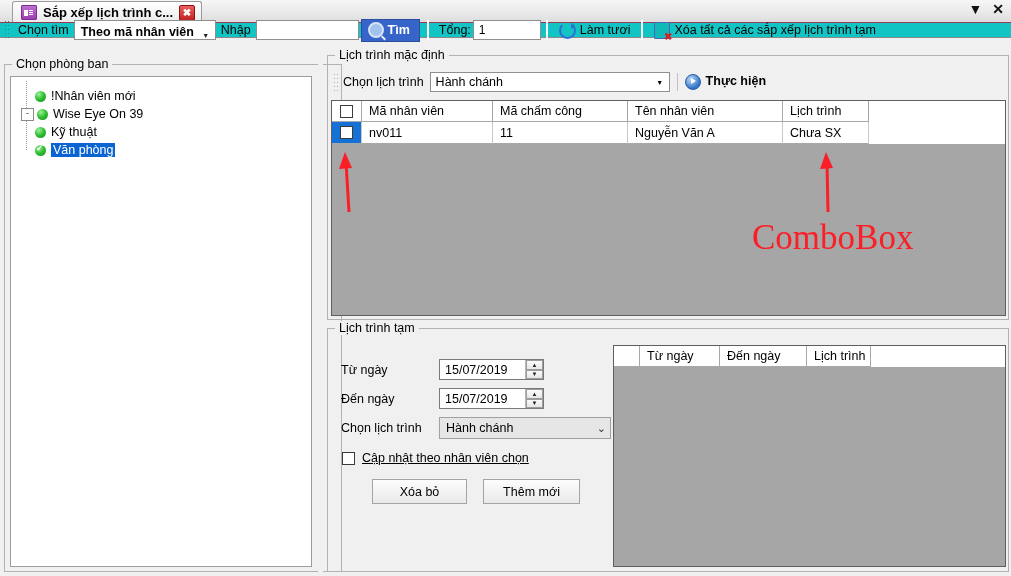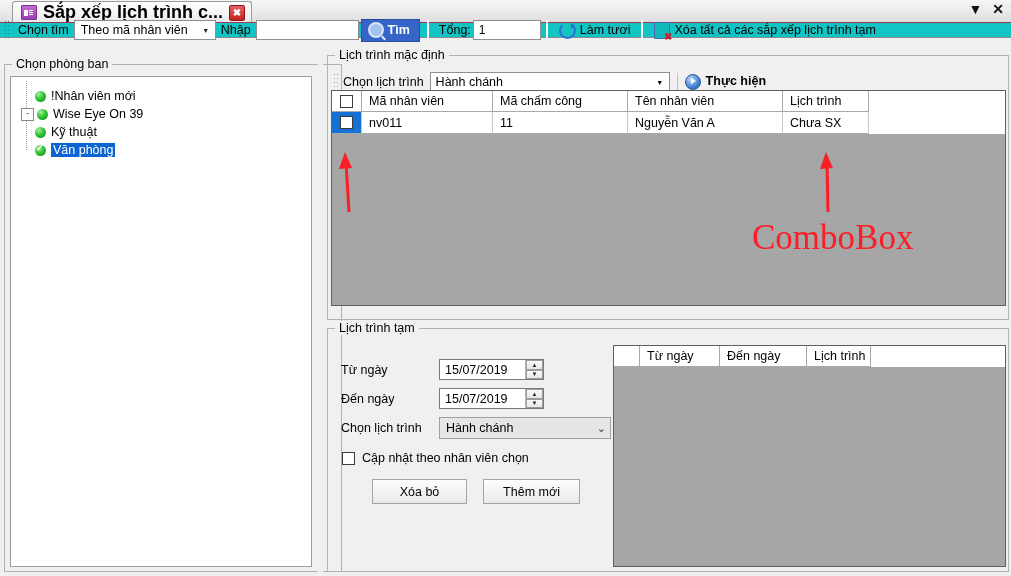--- a/index.html
+++ b/index.html
@@ -45,21 +45,21 @@
   .tab-icon::before {
     content: ""; position: absolute; left: 2px; top: 4px;
     width: 4px; height: 6px; background: #ffffff;
   }
   .tab-icon::after {
     content: ""; position: absolute; left: 7px; top: 4px;
     width: 4px; height: 6px;
     background: repeating-linear-gradient(to bottom, #ffffff 0 1px, transparent 1px 2px);
   }
   .tab-title {
-    font-weight: bold; font-size: 18px; white-space: nowrap; color: #000;
+    font-weight: bold; font-size: 13px; white-space: nowrap; color: #000;
   }
   .tab-close {
     width: 14px; height: 14px;
     background: linear-gradient(to bottom, #e86060, #c32222);
     border: 1px solid #8e1212;
     border-radius: 2px;
     color: #fff; font-weight: bold; font-size: 10px;
     display: flex; align-items: center; justify-content: center;
     line-height: 1;
     flex: 0 0 auto;
@@ -83,22 +83,22 @@
   }
   .grip {
     width: 6px; height: 20px; margin-right: 3px;
     background-image: radial-gradient(circle at 1.5px 1.5px, #0a8e8e 1px, transparent 1px);
     background-size: 3px 4px;
     flex: 0 0 auto;
   }
   .tb-label { padding: 0 5px; white-space: nowrap; font-size: 12.5px; }
   .tb-combo {
     height: 20px; background: #fff; border: 1px solid #8f8f8f;
-    display: flex; align-items: center; box-sizing: border-box;
-    padding: 0 2px 0 6px; white-space: nowrap;
+    display: flex; align-items: flex-end; box-sizing: border-box;
+    padding: 0 2px 0 6px; white-space: nowrap; font-weight: bold;
   }
   .tb-combo .cv { flex: 1 1 auto; font-size: 12.5px; }
   .tb-combo .arr {
     width: 14px; text-align: center; font-size: 7px; color: #222;
     line-height: 1;
   }
   .tb-input {
     height: 20px; background: #fff; border: 1px solid #8f8f8f;
     box-sizing: border-box;
   }
@@ -239,21 +239,21 @@
   }
 
   
   .grid {
     position: absolute;
     background: #a6a6a6;
     border: 1px solid #5f5f5f;
     box-sizing: border-box;
     overflow: hidden;
   }
-  #main-grid { left: 3px; top: 34px; width: 675px; height: 216px; }
+  #main-grid { left: 3px; top: 44px; width: 675px; height: 216px; }
   .grid-head { display: flex; height: 21px; background: #ffffff; }
   .gh-cell {
     border-right: 1px solid #a8a8a8;
     border-bottom: 1px solid #a8a8a8;
     background: #ffffff;
     display: flex; align-items: center;
     padding-left: 7px; box-sizing: border-box;
     font-size: 12.5px; white-space: nowrap;
   }
   .gh-cell.cb { padding: 0; justify-content: center; }
@@ -478,21 +478,21 @@
     </div>
 
     <div class="form-row" style="left:13px; top:88px;">
       <span class="flabel">Chọn lịch trình</span>
       <span class="sel-box">
         <span class="sv">Hành chánh</span>
         <span class="sa">⌄</span>
       </span>
     </div>
 
-    <div class="form-row cb-row" style="left:14px; top:122px;">
+    <div class="form-row cb-row" style="left:14px; top:122px;text-decoration:underline;">
       <span class="chk"></span>
       <span>Cập nhật theo nhân viên chọn</span>
     </div>
 
     <div class="form-row" style="left:44px; top:150px; gap:16px;">
       <span class="btn" style="width:95px">Xóa bỏ</span>
       <span class="btn" style="width:97px">Thêm mới</span>
     </div>
 
     <div class="grid" id="sub-grid">

